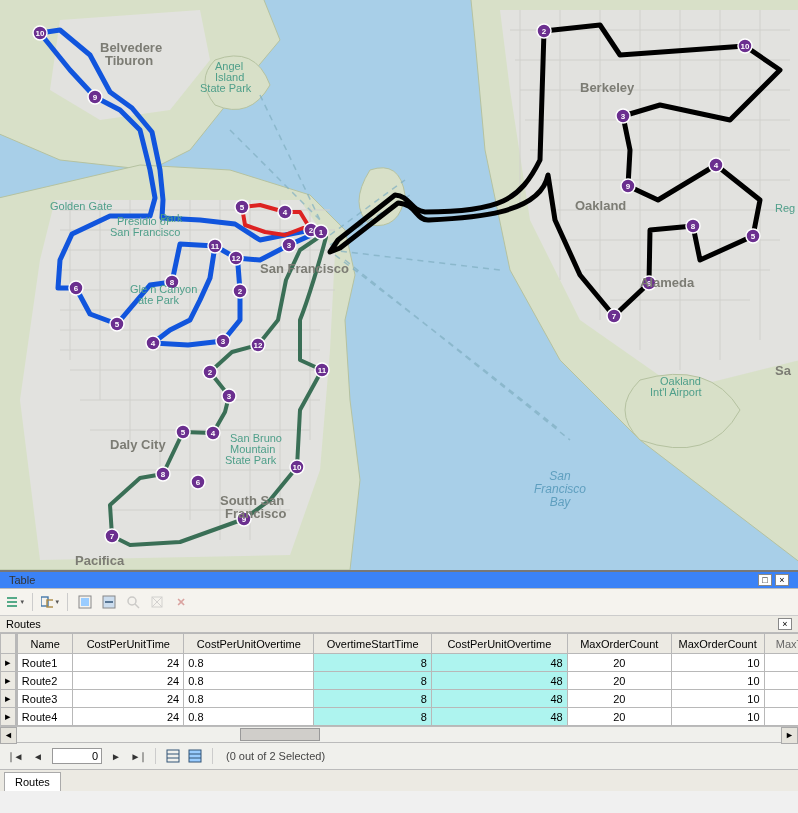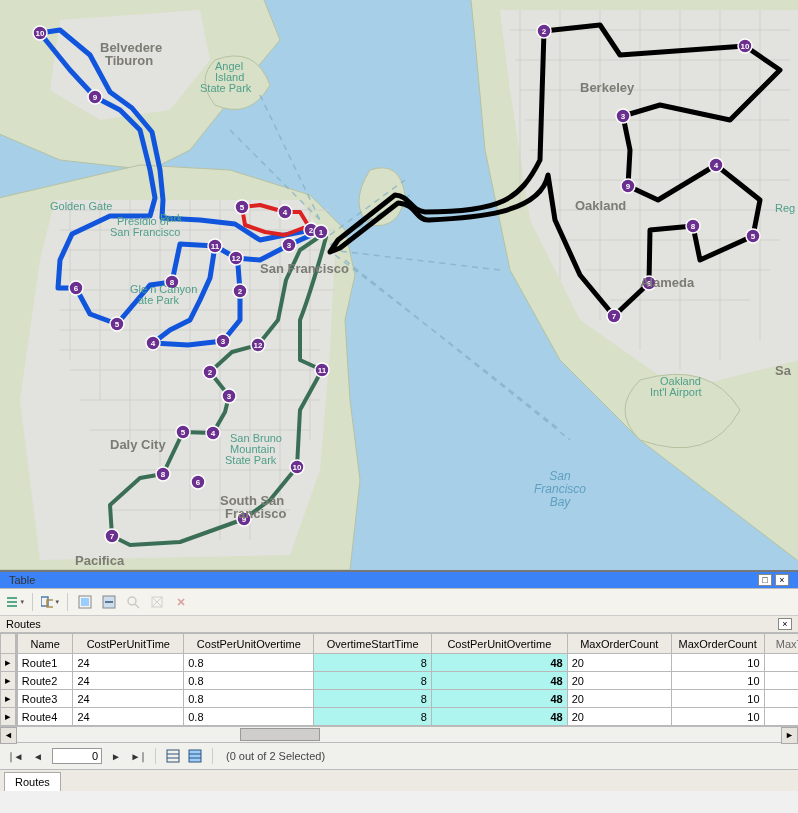--- a/index.html
+++ b/index.html
@@ -118,25 +118,25 @@
     text-align:center;
     height:20px;
   }
   table.data td { height:17px; }
   table.data .rowhdr {
     background:#eceae3;
     width:14px;
     border-right:3px solid #b8b8b8;
   }
   .col-name { width:50px; text-align:left; }
-  .col-cputime { width:98px; }
+  .col-cputime { width:98px; text-align:right; }
   .col-cpudist { width:115px; text-align:left; }
   .col-otstart { width:104px; text-align:right; background:#aef4ef !important; }
-  .col-cpuover { width:120px; text-align:right; background:#aef4ef !important;font-weight:bold; }
-  .col-maxord { width:92px; text-align:left; }
+  .col-cpuover { width:120px; text-align:right; background:#aef4ef !important; }
+  .col-maxord { width:92px; text-align:center; }
   .col-maxtot { width:82px; text-align:right; }
   .col-maxtrav { width:102px; text-align:left; color:#666; }
 
   .hscroll {
     height:17px;
     background:#f0f0ec;
     border-top:1px solid #bbb;
     border-bottom:1px solid #bbb;
     position:relative;
   }

